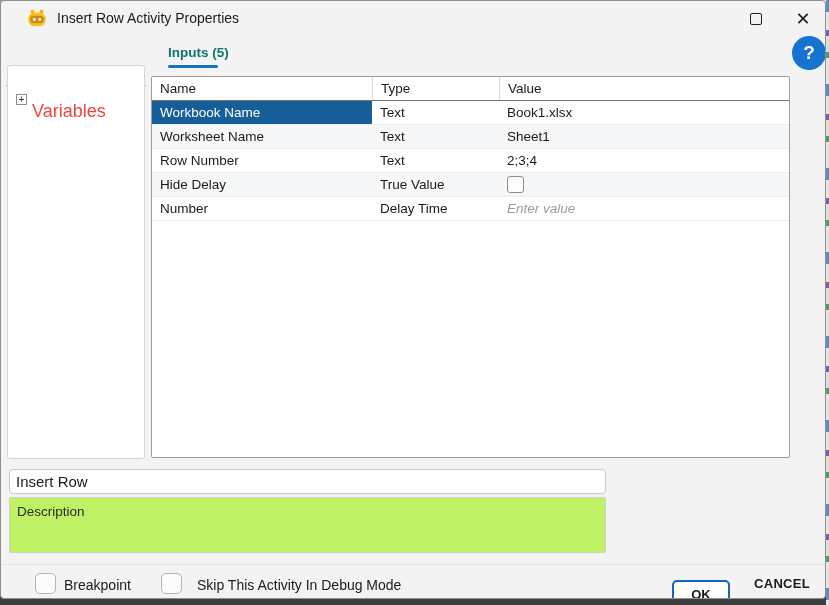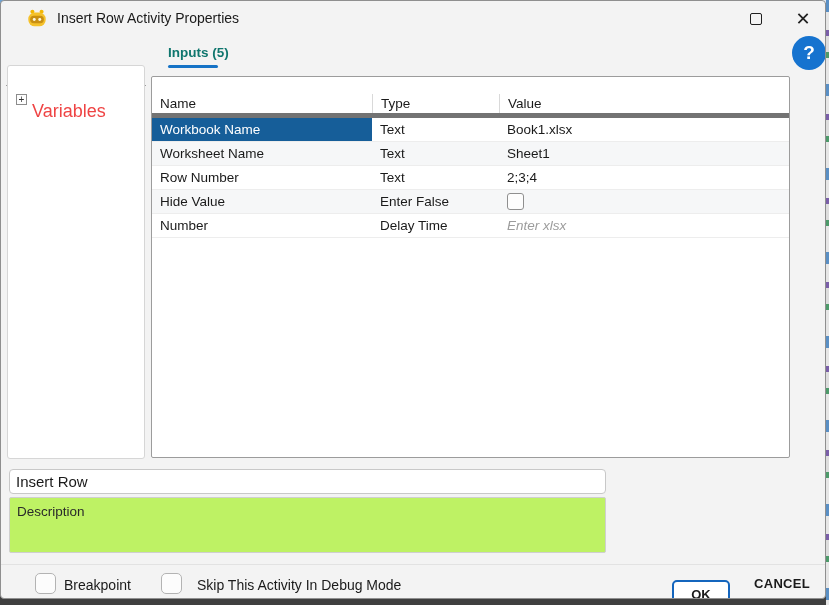--- a/index.html
+++ b/index.html
@@ -71,21 +71,21 @@
     position:absolute; left:167px; top:64px; width:50px; height:3px;
     background:#1673c6; border-radius:2px;
   }
   
   .grid-table {
     position:absolute; left:150px; top:75px; width:639px; height:382px;
     background:#ffffff; border:1px solid #9c9c9c; border-radius:2px;
     font-size:13.5px; color:#1a1a1a;
   }
   .t-row { display:grid; grid-template-columns:220px 127px 1fr; height:24px; }
-  .t-head { border-bottom:5px solid #737373;margin-top:17px; }
+  .t-head { border-bottom:1px solid #737373; }
   .t-head .cell { border-left:1px solid #d9d9d9; }
   .t-head .cell:first-child { border-left:none; }
   .cell { display:flex; align-items:center; padding-left:8px; overflow:hidden; white-space:nowrap; }
   .t-row.alt { background:#f6f7f8; }
   .t-row.data { border-bottom:1px solid #ededed; }
   .cell.selected { background:#165e99; color:#ffffff; }
   .checkbox {
     width:17px; height:17px; border:1px solid #8f8f8f; border-radius:3px; background:#fdfdfd;
   }
   .placeholder { font-style:italic; color:#9c9c9c; }
@@ -184,31 +184,31 @@
       <div class="cell">Sheet1</div>
     </div>
 
     <div class="t-row data">
       <div class="cell">Row Number</div>
       <div class="cell">Text</div>
       <div class="cell">2;3;4</div>
     </div>
 
     <div class="t-row data alt">
-      <div class="cell">Hide Value</div>
-      <div class="cell">Enter False</div>
+      <div class="cell">Hide Delay</div>
+      <div class="cell">True Value</div>
       <div class="cell">
         <div class="checkbox"></div>
       </div>
     </div>
 
     <div class="t-row data">
       <div class="cell">Number</div>
       <div class="cell">Delay Time</div>
-      <div class="cell placeholder">Enter xlsx</div>
+      <div class="cell placeholder">Enter value</div>
     </div>
   </div>
 
   <div class="name-input">Insert Row</div>
   <div class="desc-box">Description</div>
 
   <div class="footer-line"></div>
   <div class="fcheck cb1"></div>
   <div class="flabel l1">Breakpoint</div>
   <div class="fcheck cb2"></div>

